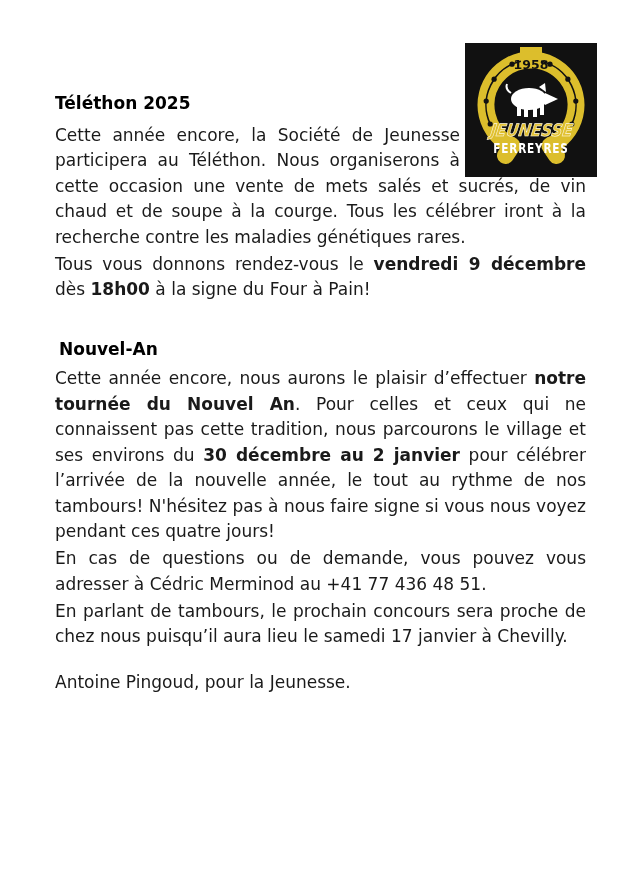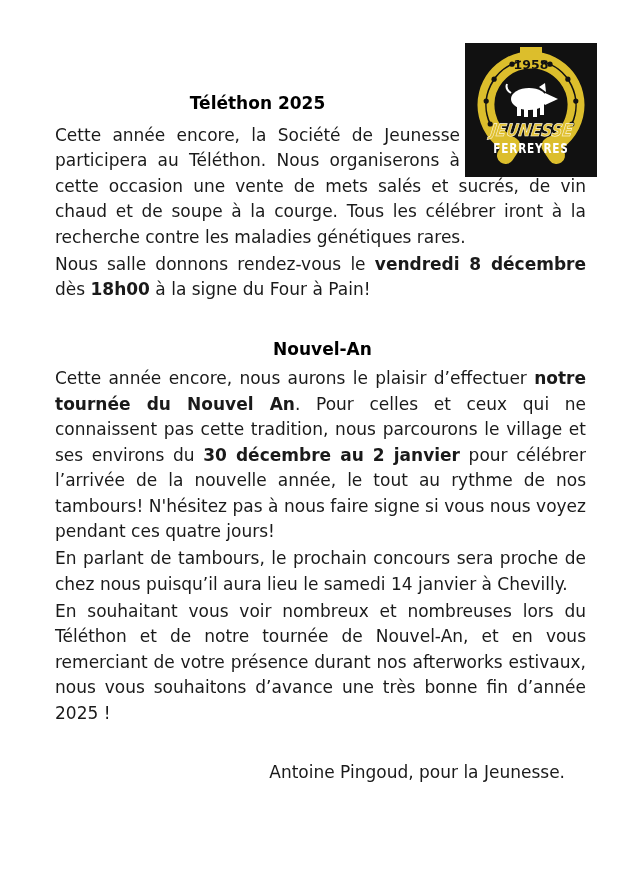--- a/index.html
+++ b/index.html
@@ -22,29 +22,29 @@
   .float-spacer {
     float: right;
     width: 126px;
     height: 80px;
   }
   h1.doc-heading, h2.doc-heading {
     font-size: 17px;
     line-height: 25.5px;
     font-weight: bold;
     color: #000000;
-    text-align: center;
+    text-align: left;
   }
   h1.doc-heading { margin: 0 0 6px 0; }
   h2.doc-heading { margin: 34px 0 4px 4px; }
   p.doc-para { margin: 0 0 1.5px 0; }
   p.doc-para span.run-bold { font-weight: bold; }
   p.signature {
-    margin: 34px 0 0 0;
-    text-align: right;
+    margin: 20px 0 0 0;
+    text-align: left;
     padding-right: 21px;
   }
   .logo-box {
     position: absolute;
     top: 43px;
     left: 465px;
     width: 132px;
     height: 134px;
   }
   .logo-box svg { display: block; }
@@ -97,27 +97,27 @@
     </svg>
   </div>
 
   <div class="content">
     <div class="float-spacer"></div>
 
     <h1 class="doc-heading">Téléthon 2025</h1>
 
     <p class="doc-para"><span>Cette année encore, la Société de Jeunesse participera au Téléthon. Nous organiserons à cette occasion une vente de mets salés et sucrés, de vin chaud et de soupe à la courge. Tous les célébrer iront à la recherche contre les maladies génétiques rares.</span></p>
 
-    <p class="doc-para"><span>Nous salle donnons rendez-vous le </span><span class="run-bold">vendredi 8 décembre</span><span> dès </span><span class="run-bold">18h00</span><span> à la signe du Four à Pain!</span></p>
+    <p class="doc-para"><span>Tous vous donnons rendez-vous le </span><span class="run-bold">vendredi 9 décembre</span><span> dès </span><span class="run-bold">18h00</span><span> à la signe du Four à Pain!</span></p>
 
     <h2 class="doc-heading">Nouvel-An</h2>
 
     <p class="doc-para"><span>Cette année encore, nous aurons le plaisir d’effectuer </span><span class="run-bold">notre tournée du Nouvel An</span><span>. Pour celles et ceux qui ne connaissent pas cette tradition, nous parcourons le village et ses environs du </span><span class="run-bold">30 décembre au 2 janvier</span><span> pour célébrer l’arrivée de la nouvelle année, le tout au rythme de nos tambours! N'hésitez pas à nous faire signe si vous nous voyez pendant ces quatre jours!</span></p>
 
+    <p class="doc-para"><span>En cas de questions ou de demande, vous pouvez vous adresser à Cédric Merminod au +41 77 436 48 51.</span></p>
 
-    <p class="doc-para"><span>En parlant de tambours, le prochain concours sera proche de chez nous puisqu’il aura lieu le samedi 14 janvier à Chevilly.</span></p>
+    <p class="doc-para"><span>En parlant de tambours, le prochain concours sera proche de chez nous puisqu’il aura lieu le samedi 17 janvier à Chevilly.</span></p>
 
-    <p class="doc-para"><span>En souhaitant vous voir nombreux et nombreuses lors du Téléthon et de notre tournée de Nouvel-An, et en vous remerciant de votre présence durant nos afterworks estivaux, nous vous souhaitons d’avance une très bonne fin d’année 2025 !</span></p>
 
     <p class="signature">Antoine Pingoud, pour la Jeunesse.</p>
   </div>
 
 </div>
 
 </body></html>

